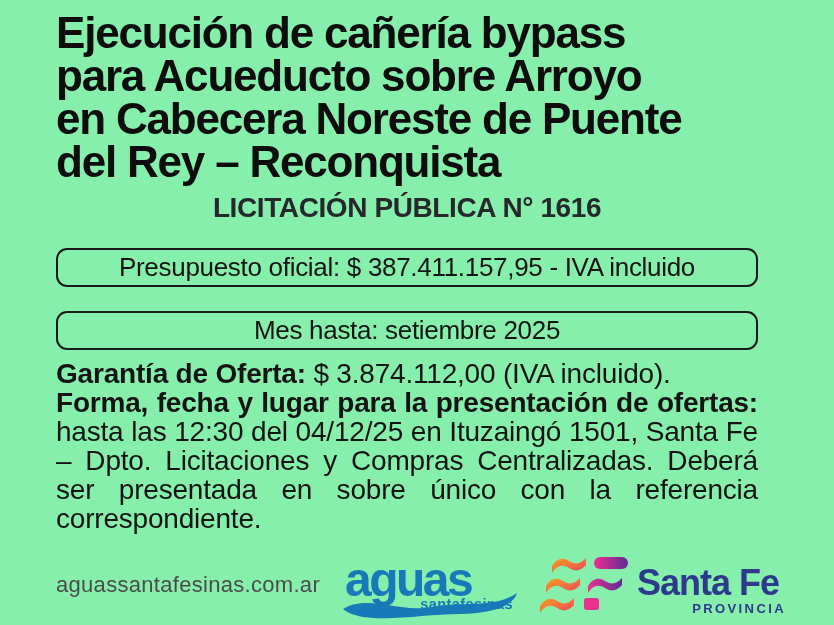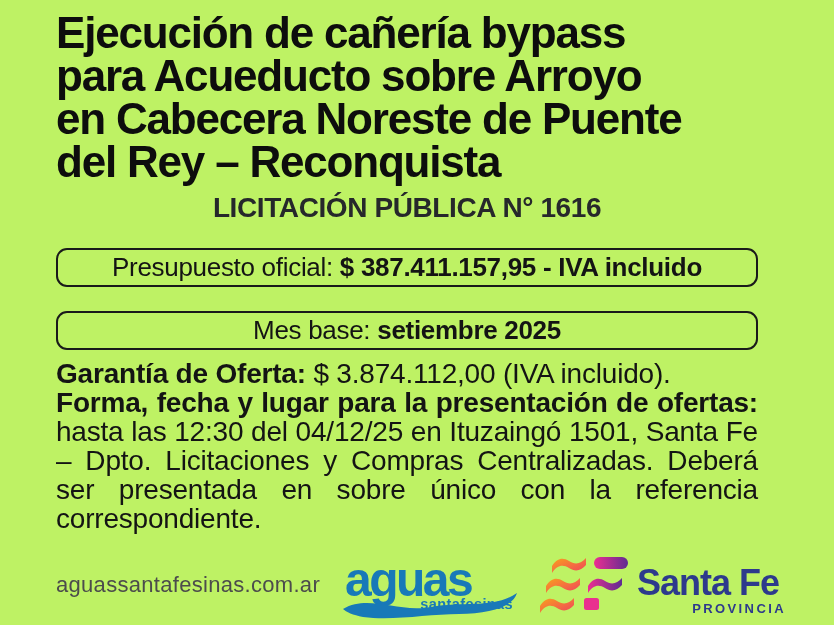--- a/index.html
+++ b/index.html
@@ -1,20 +1,20 @@
 <!DOCTYPE html>
 <html><head>
 <meta charset="utf-8">
 <style>
   * { margin:0; padding:0; box-sizing:border-box; }
   html,body { background:#e8e8e8; }
   .page {
     position:relative;
     width:834px; height:625px;
-    background:#bef264;
+    background:#86efac;
     font-family:"Liberation Sans", sans-serif;
     color:#111;
     overflow:hidden;
     padding:11px 76px 0 56px;
   }
   .title {
     font-weight:bold;
     font-size:44px;
     line-height:43px;
     letter-spacing:-1.2px;
@@ -35,21 +35,21 @@
     border-radius:11px;
     display:flex;
     align-items:center;
     justify-content:center;
     font-size:26px;
     letter-spacing:-0.3px;
     color:#141414;
     white-space:pre-wrap;
   }
   .info-box:first-of-type { margin-top:5px; }
-  .info-box .bold { font-weight:bold; }
+  .info-box .bold { font-weight:normal; }
   .body-copy {
     margin-top:9px;
     font-size:28px;
     line-height:29px;
     letter-spacing:-0.2px;
     color:#141414;
   }
   .body-copy p { margin:0; }
   .body-copy .just { text-align:justify; }
   .body-copy .bold { font-weight:bold; }
@@ -80,21 +80,21 @@
     <div>del Rey – Reconquista</div>
   </div>
 
   <div class="subtitle">LICITACIÓN PÚBLICA N° 1616</div>
 
   <div class="info-box">
     <span>Presupuesto oficial: </span><span class="bold">$ 387.411.157,95 - IVA incluido</span>
   </div>
 
   <div class="info-box">
-    <span>Mes base: </span><span class="bold">setiembre 2025</span>
+    <span>Mes hasta: </span><span class="bold">setiembre 2025</span>
   </div>
 
   <div class="body-copy">
     <p><span class="bold">Garantía de Oferta:</span><span> $ 3.874.112,00 (IVA incluido).</span></p>
     <p class="just"><span class="bold">Forma, fecha y lugar para la presentación de ofertas:</span><span> hasta las 12:30 del 04/12/25 en Ituzaingó 1501, Santa Fe – Dpto. Licitaciones y Compras Centralizadas. Deberá ser presentada en sobre único con la referencia correspondiente.</span></p>
   </div>
 
   <div class="footer">
 
     <div class="site-url">aguassantafesinas.com.ar</div>

